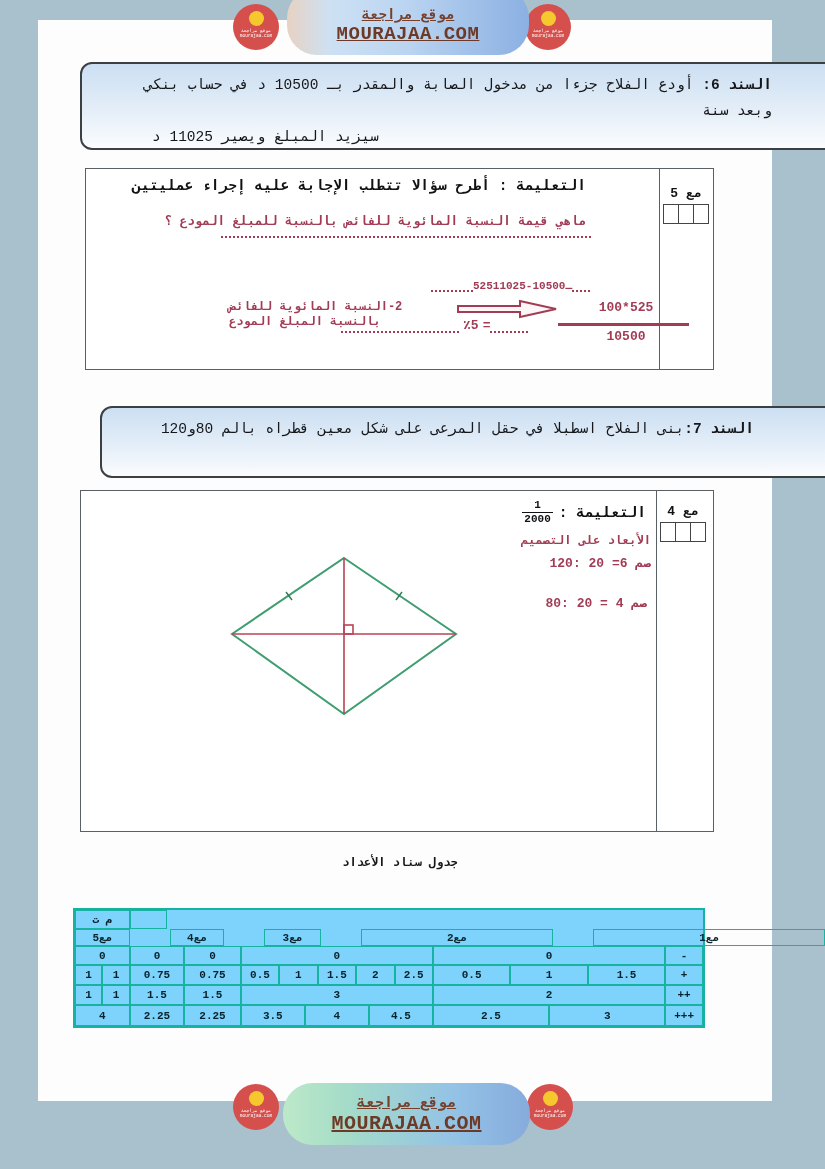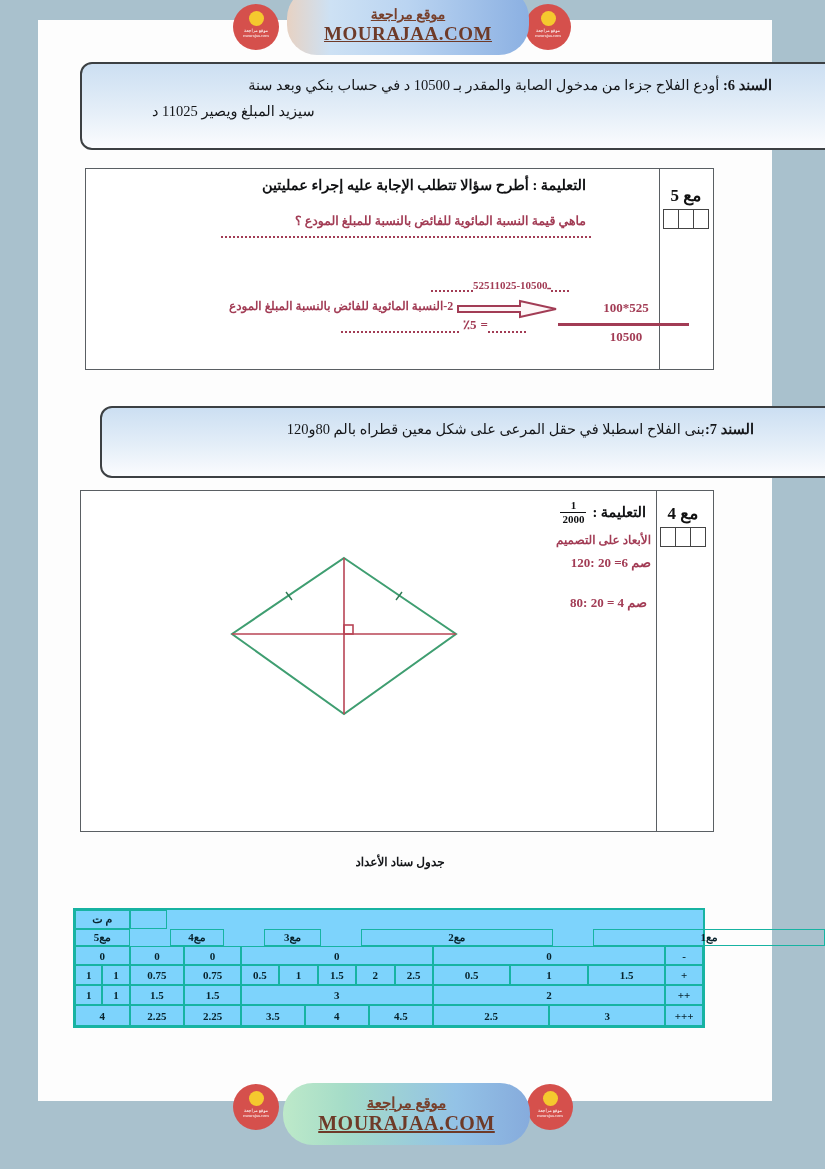--- a/index.html
+++ b/index.html
@@ -1,17 +1,17 @@
 <!DOCTYPE html>
 <html lang="ar"><head>
 <meta charset="utf-8">
 <style>
   html,body{margin:0;padding:0;}
   .canvas{position:relative;width:825px;height:1169px;background:#a9c1cd;overflow:hidden;
-          font-family:Liberation Serif, serif;}
+          font-family:Liberation Mono, monospace;}
   .paper{position:absolute;left:38px;top:20px;width:734px;height:1081px;background:#fdfdfd;}
 
   
   .pill{position:absolute;border-radius:30px;display:flex;flex-direction:column;
         align-items:center;justify-content:center;text-align:center;}
   .pill-top{left:287px;top:-12px;width:242px;height:59px;padding-top:8px;
         background:linear-gradient(90deg,#e7d2c3 0%,#cde1f4 18%,#bad4f1 50%,#8bb0e2 100%);}
   .pill-bottom{left:283px;top:1083px;width:247px;height:62px;
         background:linear-gradient(90deg,#bde9c9 0%,#a5dcc8 25%,#93c2e6 70%,#86abdc 100%);}
   .site-ar{font-size:14px;font-weight:bold;color:#77402c;text-decoration:underline;direction:rtl;}
@@ -25,21 +25,21 @@
   
   .sanad{position:absolute;border:2px solid #3c4043;border-radius:12px;
          background:linear-gradient(180deg,#ccdff2 0%,#e4eef8 55%,#fbfcfe 100%);
          direction:rtl;color:#15171a;font-size:14.5px;line-height:26px;}
   .sanad b{font-weight:bold;}
 
   
   .tbox{position:absolute;border:1px solid #5a5f63;background:#fff;}
   .tbox .divider{position:absolute;top:0;bottom:0;width:1px;background:#5a5f63;}
   .score{position:absolute;direction:rtl;text-align:center;}
-  .score-label{font-size:17px;font-weight:bold;color:#111;}
+  .score-label{font-size:13px;font-weight:bold;color:#111;}
   .mini-grid{display:flex;width:45px;height:20px;margin:3px auto 0 auto;}
   .mini-cell{flex:1;border:1px solid #444;margin-left:-1px;background:#fff;}
   .inst{position:absolute;direction:rtl;text-align:right;color:#101113;font-size:14.5px;font-weight:bold;}
   .red{color:#a23c55;font-weight:bold;}
   .dots{display:inline-block;border-bottom:2px dotted #a23c55;height:11px;}
   .fracline{position:absolute;background:#a23c55;height:2.5px;}
   .scale-frac{display:inline-flex;flex-direction:column;align-items:center;font-size:11px;
               font-weight:bold;color:#101113;line-height:13px;margin:0 6px;direction:ltr;}
   .scale-frac .den{border-top:1.5px solid #101113;padding:0 2px;}
 

